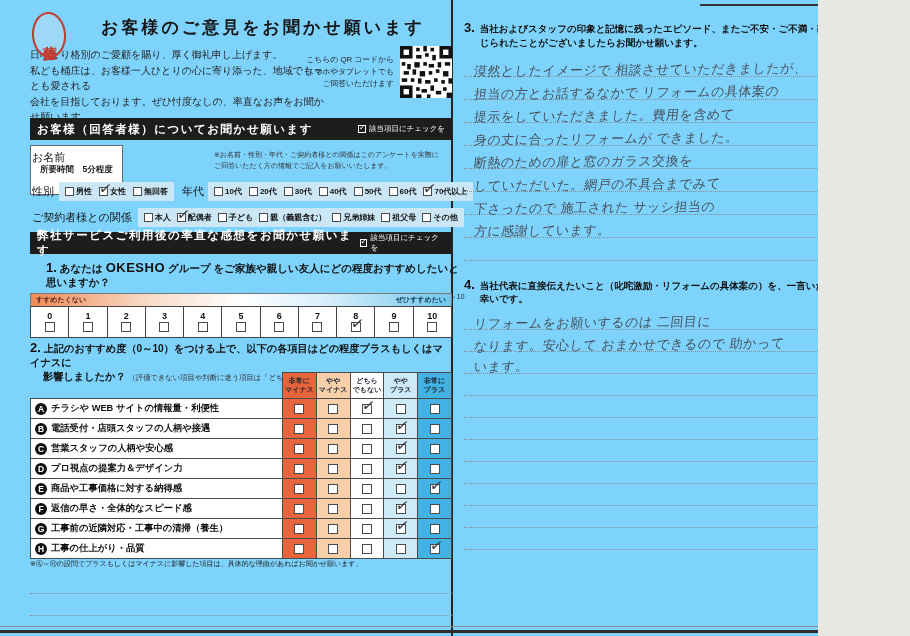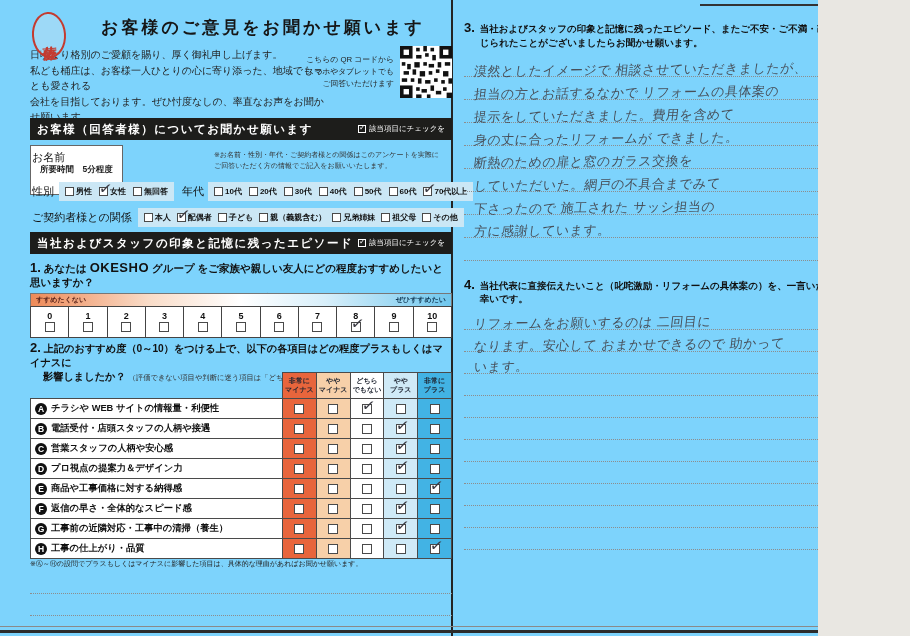--- a/index.html
+++ b/index.html
@@ -46,21 +46,21 @@
   .name-row { position:absolute; top:140px; left:2px; width:420px; display:flex; }
   .field-label { font-size:11px; font-weight:400; color:#111; white-space:nowrap; }
   .name-note { margin-left:auto; width:238px; font-size:7px; line-height:1.5; color:#333; }
   .opt-row { position:absolute; left:2px; width:420px; display:flex; align-items:center; white-space:nowrap; }
   .band { background:#cbe7f5; display:flex; align-items:flex-start; gap:7px; padding:4px 6px; }
   .opt { display:inline-flex; align-items:center; gap:2px; }
   .opt .olabel { font-size:8px; font-weight:700; color:#111; }
   .opt .cb { width:9px; height:9px; }
 
   
-  .q1 { position:absolute; top:250px; left:0; width:422px; }
+  .q1 { position:absolute; top:250px; left:16px; width:422px; }
   .q-number { font-size:13px; font-weight:700; color:#111; }
   .q1-line { font-size:10.5px; font-weight:700; color:#111; }
   .brand { font-size:13px; font-weight:800; letter-spacing:.5px; }
   .q-note { font-size:7.3px; color:#333; margin-top:2px; }
   .nps { position:absolute; top:283px; left:0; width:422px; }
   .nps-grad { height:13px; display:flex; align-items:center; justify-content:space-between; padding:0 5px;
         background:linear-gradient(to right,#ee8a58 0%,#f9dcc8 28%,#ffffff 50%,#d8effa 70%,#6fc7ee 100%);
         border:1px solid #777; border-bottom:none; }
   .nps-grad .gl { font-size:7px; font-weight:700; color:#5c241a; }
   .nps-grad .gr { font-size:7px; font-weight:700; color:#123a56; }
@@ -266,21 +266,21 @@
             <span class="olabel">祖父母</span>
           </span>
         <span class="opt">
             <span class="cb"></span>
             <span class="olabel">その他</span>
           </span>
       </span>
     </div>
 
     <div class="bar" style="top:222px;">
-      <span class="bar-title">当社およびスタッフの印象と記憶に残ったエピソード</span>
+      <span class="bar-title">弊社サービスご利用後の率直な感想をお聞かせ願います</span>
       <span class="bar-tag">
         <span class="tag-box"></span>
         <span>該当項目にチェックを</span>
       </span>
     </div>
 
     <div class="q1">
       <div class="q1-line">
         <span class="q-number">1.</span>
         <span>あなたは </span><span class="brand">OKESHO</span><span> グループ をご家族や親しい友人にどの程度おすすめしたいと思いますか？</span>

